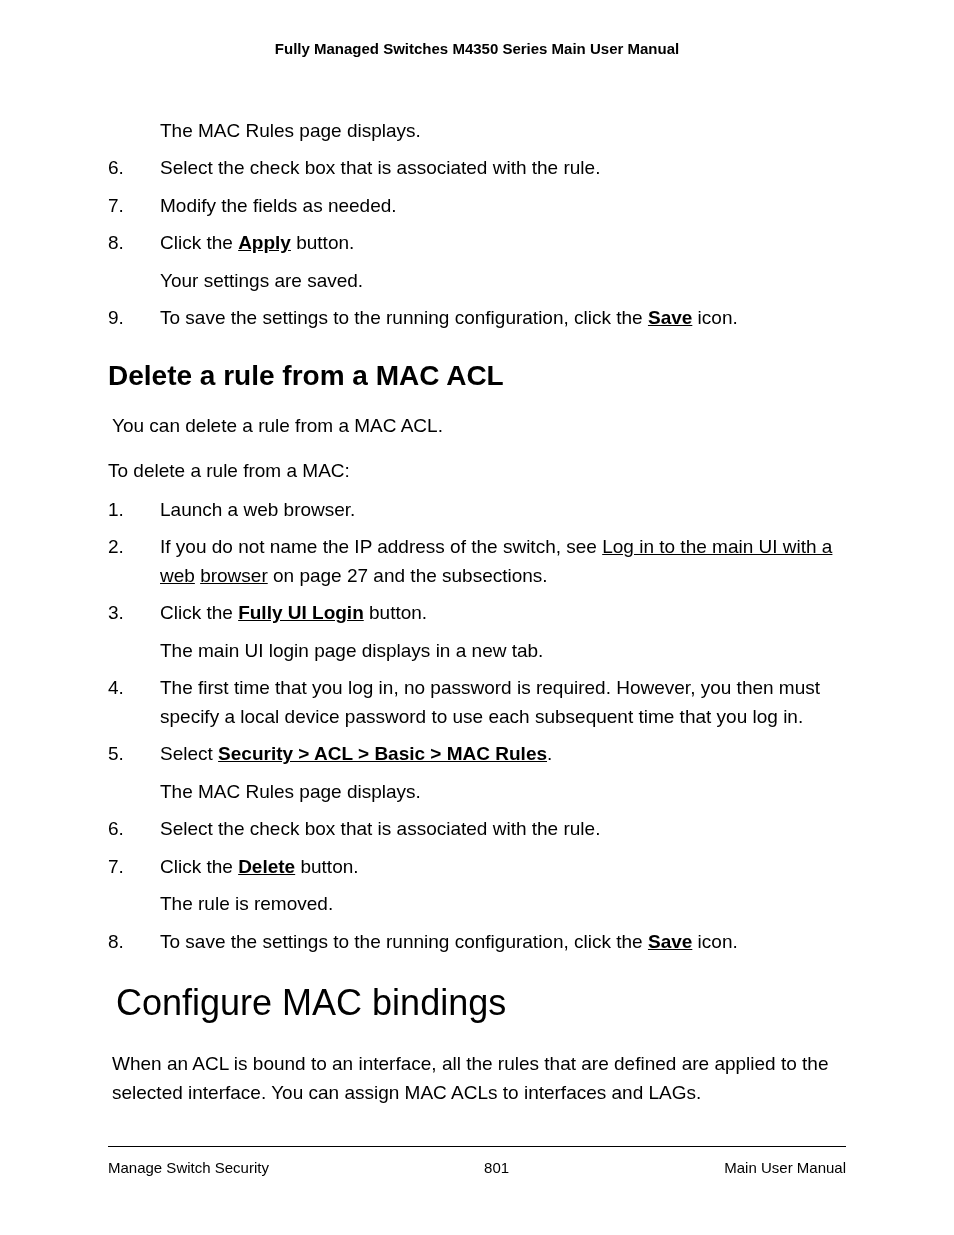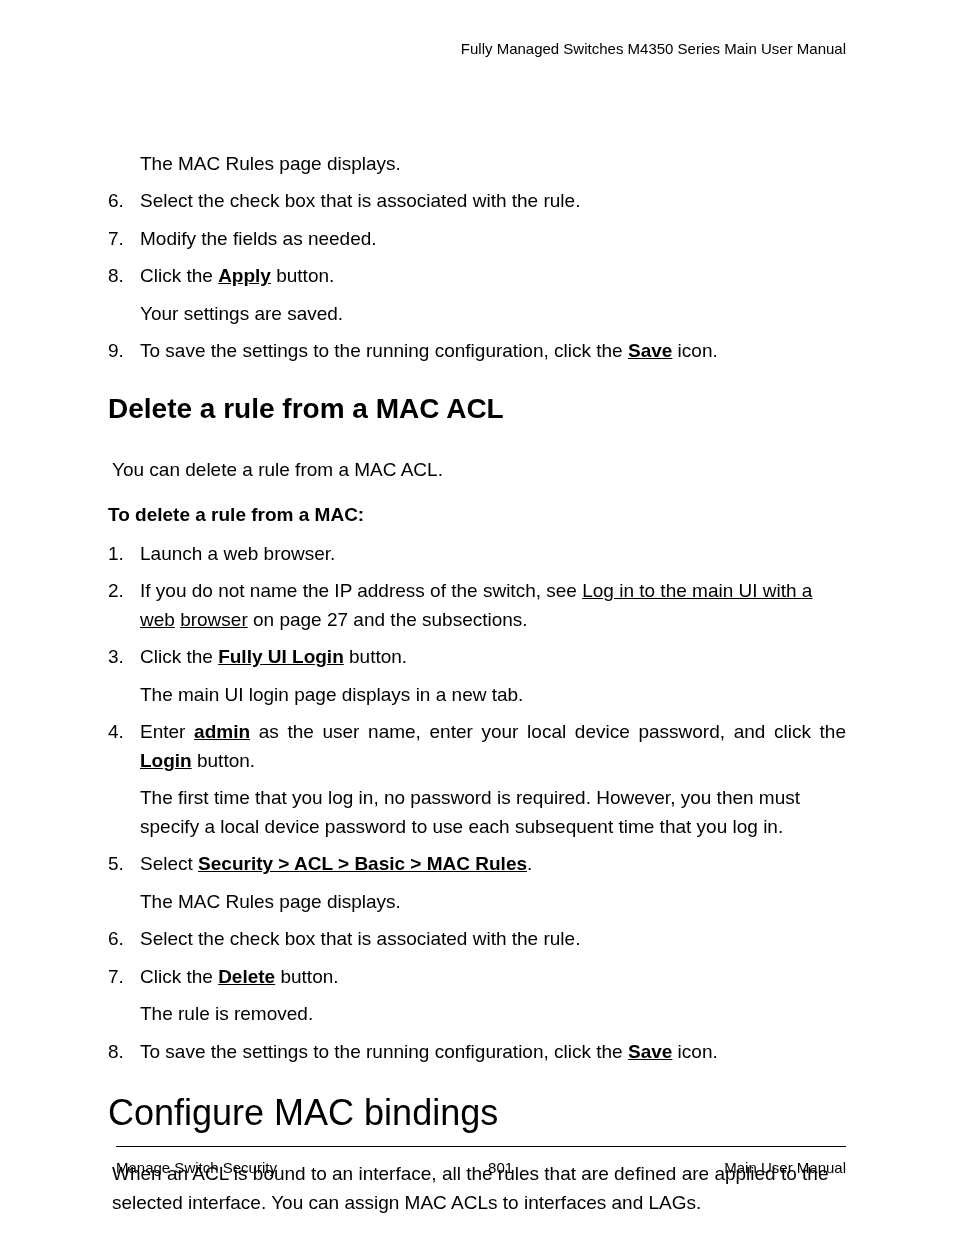--- a/index.html
+++ b/index.html
@@ -15,74 +15,74 @@
     line-height: 1.5;
   }
   .page {
     width: 954px;
     height: 1235px;
     position: relative;
     box-sizing: border-box;
     padding: 38px 108px 0 108px;
   }
   .running-header {
-    text-align: right;
+    text-align: center;
     font-size: 15px;
-    font-weight: 400;
-    margin-bottom: 89px;
+    font-weight: 700;
+    margin-bottom: 56px;
   }
   ol.steps {
     list-style: none;
     padding: 0;
     margin: 0;
   }
   ol.steps > li {
     display: flex;
     margin: 0 0 9px 0;
+    gap: 20px;
   }
   ol.steps > li > .num {
     min-width: 32px;
     flex: 0 0 32px;
   }
   ol.steps > li > .body {
     flex: 1;
   }
   ol.steps > li > .body > p {
     margin: 0 0 9px 0;
   }
   ol.steps > li > .body > p:last-child {
     margin-bottom: 0;
   }
   h2.section {
     font-size: 28px;
     font-weight: 700;
-    margin: 22px 0 26px 0;
+    margin: 22px 0 15px 0;
   }
   h1.major {
     font-size: 36px;
     font-weight: 400;
-    margin: 20px 0 20px 0;
+    margin: 20px 0 20px 8px;
   }
   .lead {
     margin: 0 0 12px 4px;
   }
   .subhead {
-    font-weight: 700;
+    font-weight: 400;
     margin: 17px 0 10px 0;
   }
   .underline {
     text-decoration: underline;
   }
   b { font-weight: 700; text-decoration: underline; }
   .footer {
     position: absolute;
     left: 108px;
     right: 108px;
     bottom: 56px;
-    margin-left: 8px;
   }
   .footer-rule {
     border: 0;
     border-top: 1px solid #000;
     margin: 0 0 10px 0;
   }
   .footer-row {
     display: flex;
     justify-content: space-between;
     font-size: 15px;
@@ -149,21 +149,20 @@
     <li>
       <span class="num">3.</span>
       <div class="body">
         <p><span>Click the </span><b>Fully UI Login</b><span> button.</span></p>
         <p>The main UI login page displays in a new tab.</p>
       </div>
     </li>
     <li>
       <span class="num">4.</span>
       <div class="body">
-        <p style="text-align:justify;"><span>Enter </span><b>admin</b><span> as the user name, enter your local device password, and click the </span><b>Login</b><span> button.</span></p>
         <p>The first time that you log in, no password is required. However, you then must specify a local device password to use each subsequent time that you log in.</p>
       </div>
     </li>
     <li>
       <span class="num">5.</span>
       <div class="body">
         <p><span>Select </span><b>Security &gt; ACL &gt; Basic &gt; MAC Rules</b><span>.</span></p>
         <p>The MAC Rules page displays.</p>
       </div>
     </li>

